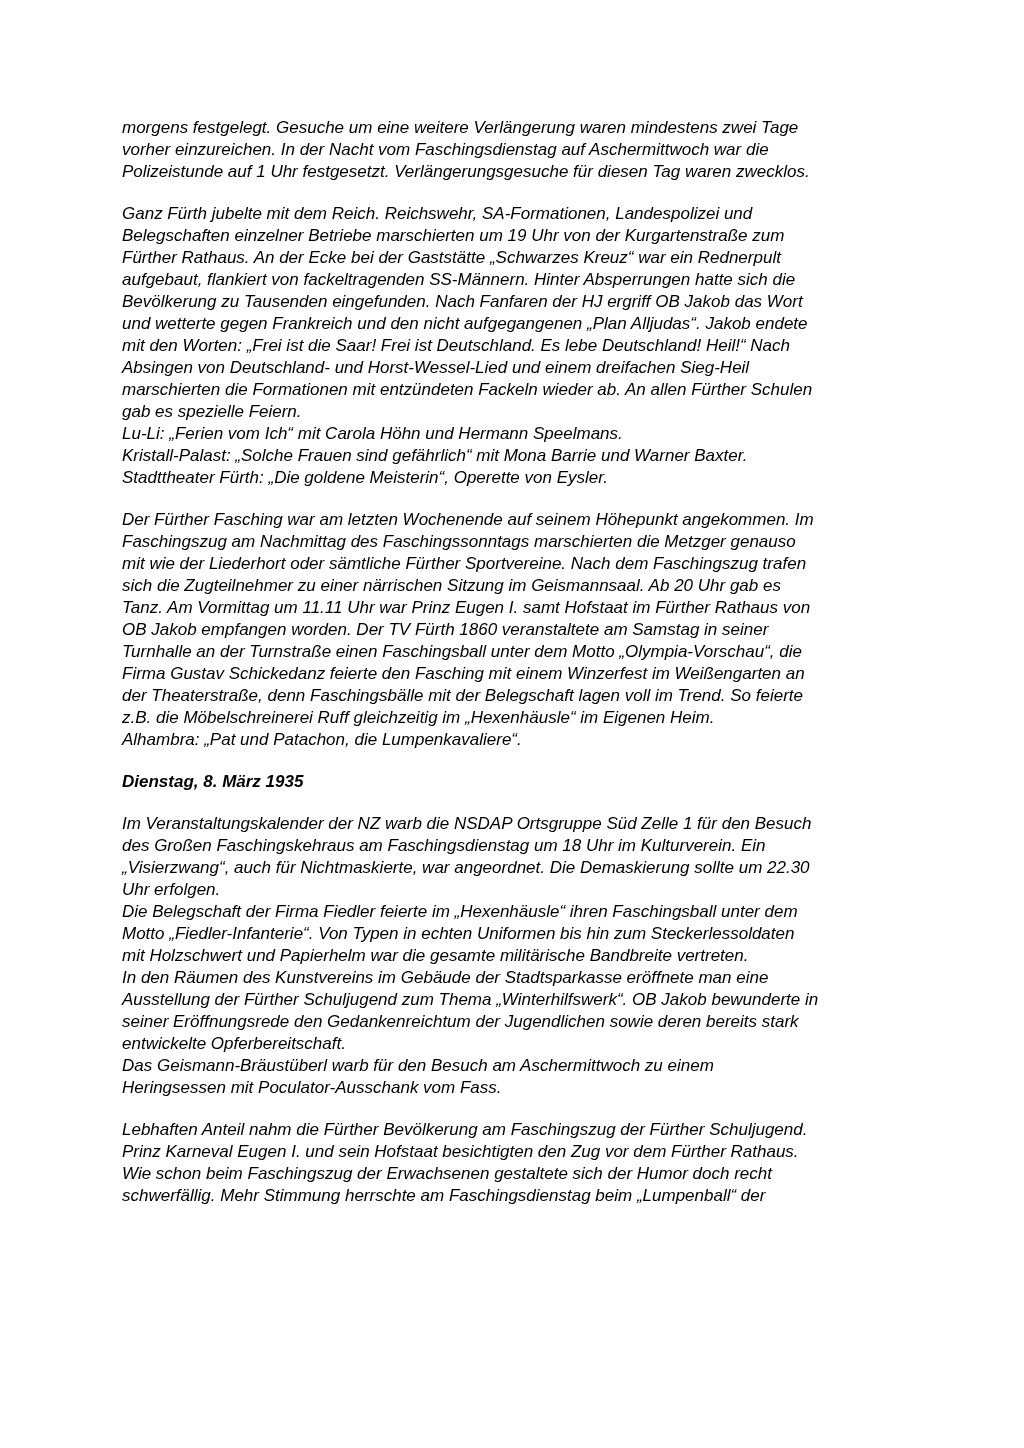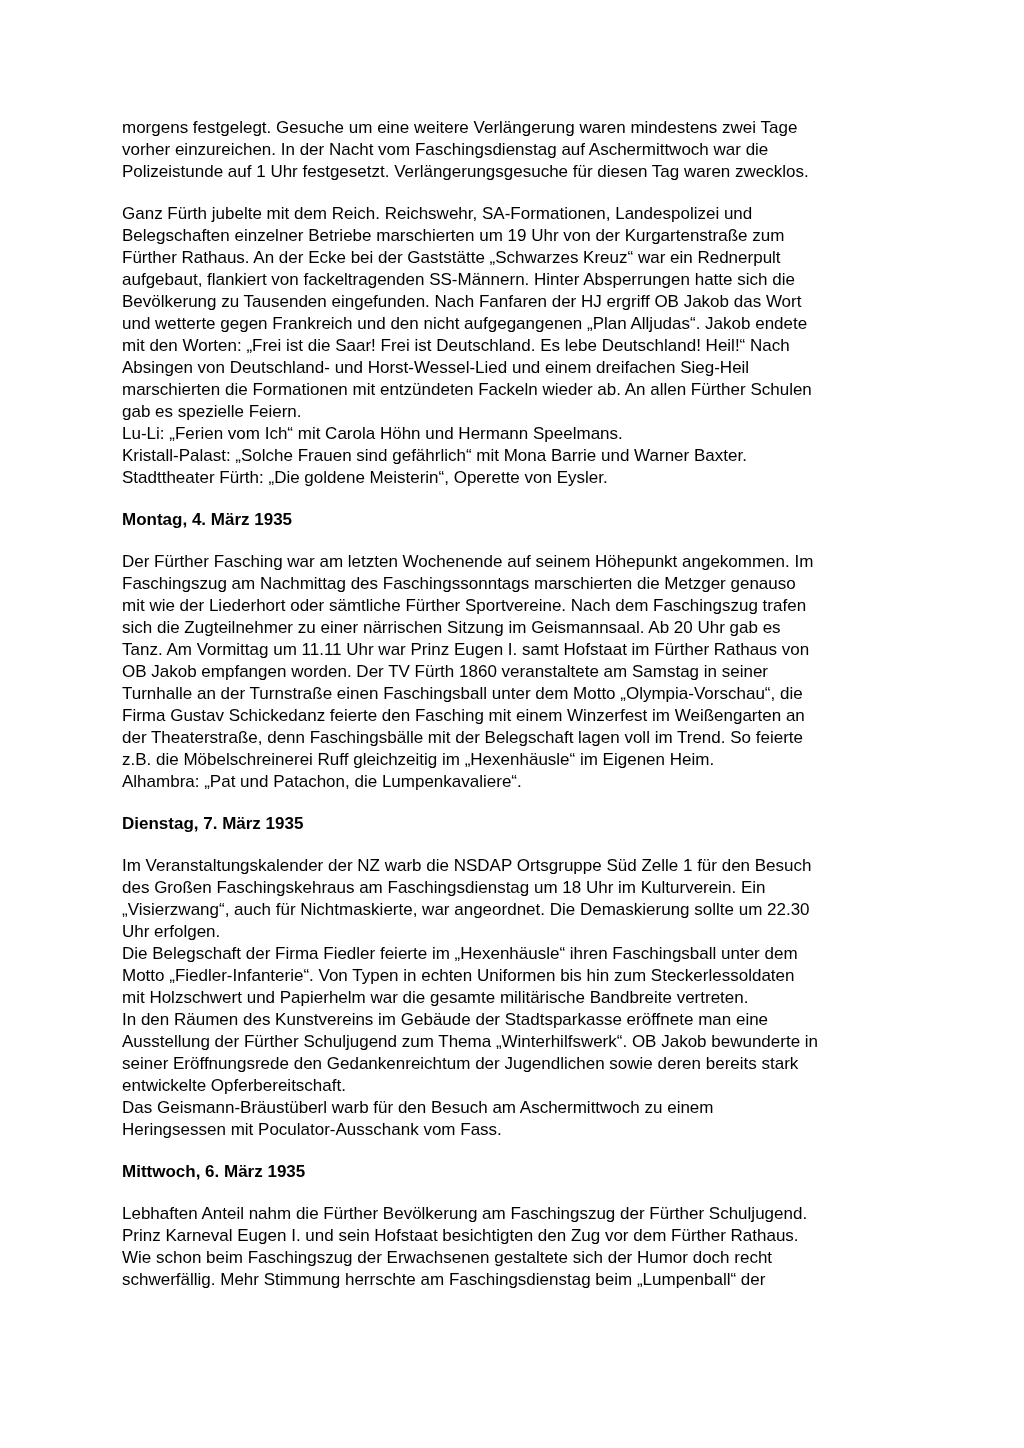--- a/index.html
+++ b/index.html
@@ -12,20 +12,21 @@
     background: #ffffff;
     font-family: "Liberation Sans", "DejaVu Sans", sans-serif;
     color: #000000;
   }
   .page {
     position: relative;
     width: 1024px;
     height: 1448px;
     background: #ffffff;
     overflow: hidden;
+    font-style: italic;
   }
   .content {
     position: absolute;
     left: 122px;
     top: 117px;
     width: 812px;
     font-size: 17px;
     line-height: 22px;
     letter-spacing: 0px;
     color: #000000;
@@ -58,51 +59,49 @@
 Bevölkerung zu Tausenden eingefunden. Nach Fanfaren der HJ ergriff OB Jakob das Wort
 und wetterte gegen Frankreich und den nicht aufgegangenen „Plan Alljudas“. Jakob endete
 mit den Worten: „Frei ist die Saar! Frei ist Deutschland. Es lebe Deutschland! Heil!“ Nach
 Absingen von Deutschland- und Horst-Wessel-Lied und einem dreifachen Sieg-Heil
 marschierten die Formationen mit entzündeten Fackeln wieder ab. An allen Fürther Schulen
 gab es spezielle Feiern.
 Lu-Li: „Ferien vom Ich“ mit Carola Höhn und Hermann Speelmans.
 Kristall-Palast: „Solche Frauen sind gefährlich“ mit Mona Barrie und Warner Baxter.
 Stadttheater Fürth: „Die goldene Meisterin“, Operette von Eysler.</div>
 
-    <div class="heading">Montag, 4. März 1935</div>
 
     <div class="para">Der Fürther Fasching war am letzten Wochenende auf seinem Höhepunkt angekommen. Im
 Faschingszug am Nachmittag des Faschingssonntags marschierten die Metzger genauso
 mit wie der Liederhort oder sämtliche Fürther Sportvereine. Nach dem Faschingszug trafen
 sich die Zugteilnehmer zu einer närrischen Sitzung im Geismannsaal. Ab 20 Uhr gab es
 Tanz. Am Vormittag um 11.11 Uhr war Prinz Eugen I. samt Hofstaat im Fürther Rathaus von
 OB Jakob empfangen worden. Der TV Fürth 1860 veranstaltete am Samstag in seiner
 Turnhalle an der Turnstraße einen Faschingsball unter dem Motto „Olympia-Vorschau“, die
 Firma Gustav Schickedanz feierte den Fasching mit einem Winzerfest im Weißengarten an
 der Theaterstraße, denn Faschingsbälle mit der Belegschaft lagen voll im Trend. So feierte
 z.B. die Möbelschreinerei Ruff gleichzeitig im „Hexenhäusle“ im Eigenen Heim.
 Alhambra: „Pat und Patachon, die Lumpenkavaliere“.</div>
 
-    <div class="heading">Dienstag, 7. März 1935</div>
+    <div class="heading">Dienstag, 8. März 1935</div>
 
     <div class="para">Im Veranstaltungskalender der NZ warb die NSDAP Ortsgruppe Süd Zelle 1 für den Besuch
 des Großen Faschingskehraus am Faschingsdienstag um 18 Uhr im Kulturverein. Ein
 „Visierzwang“, auch für Nichtmaskierte, war angeordnet. Die Demaskierung sollte um 22.30
 Uhr erfolgen.
 Die Belegschaft der Firma Fiedler feierte im „Hexenhäusle“ ihren Faschingsball unter dem
 Motto „Fiedler-Infanterie“. Von Typen in echten Uniformen bis hin zum Steckerlessoldaten
 mit Holzschwert und Papierhelm war die gesamte militärische Bandbreite vertreten.
 In den Räumen des Kunstvereins im Gebäude der Stadtsparkasse eröffnete man eine
 Ausstellung der Fürther Schuljugend zum Thema „Winterhilfswerk“. OB Jakob bewunderte in
 seiner Eröffnungsrede den Gedankenreichtum der Jugendlichen sowie deren bereits stark
 entwickelte Opferbereitschaft.
 Das Geismann-Bräustüberl warb für den Besuch am Aschermittwoch zu einem
 Heringsessen mit Poculator-Ausschank vom Fass.</div>
 
-    <div class="heading">Mittwoch, 6. März 1935</div>
 
     <div class="para">Lebhaften Anteil nahm die Fürther Bevölkerung am Faschingszug der Fürther Schuljugend.
 Prinz Karneval Eugen I. und sein Hofstaat besichtigten den Zug vor dem Fürther Rathaus.
 Wie schon beim Faschingszug der Erwachsenen gestaltete sich der Humor doch recht
 schwerfällig. Mehr Stimmung herrschte am Faschingsdienstag beim „Lumpenball“ der</div>
 
   </div>
 </div>
 
 </body></html>

